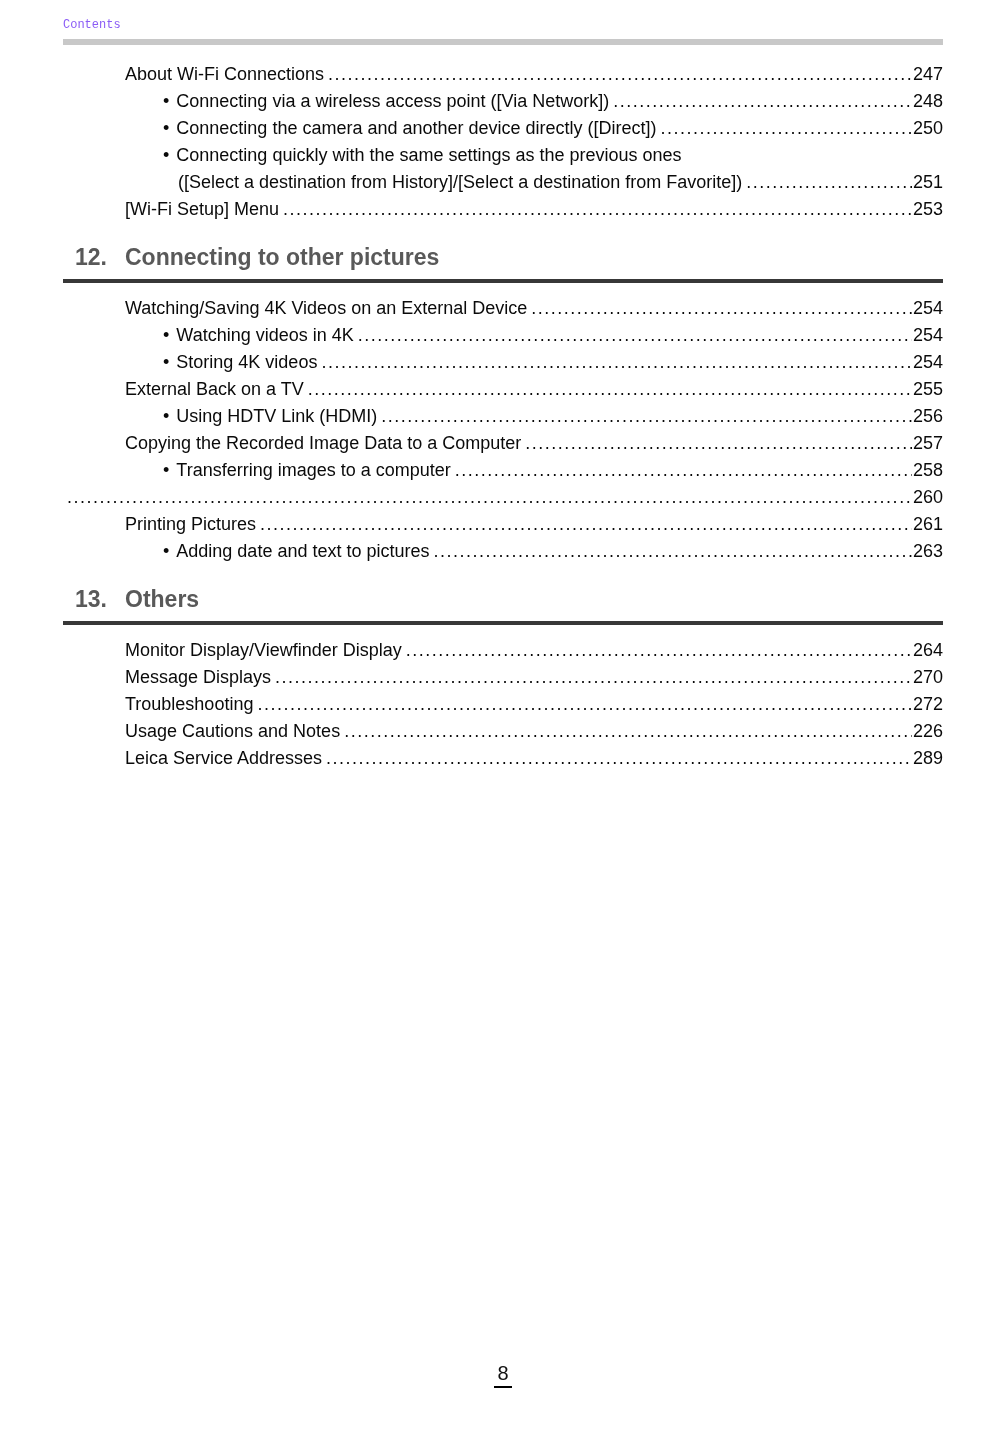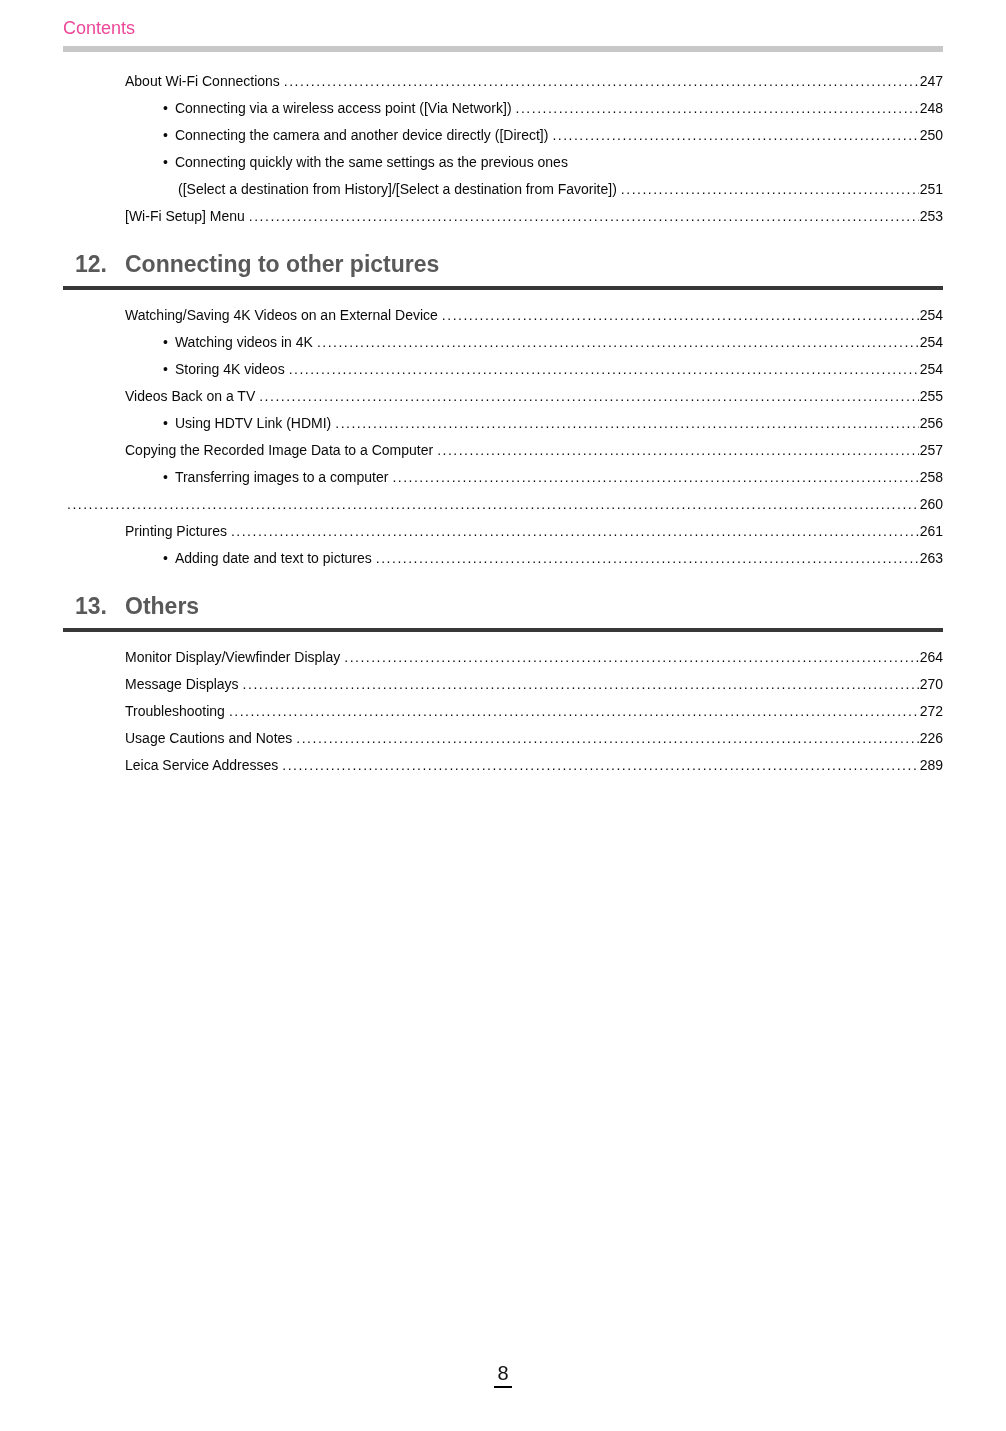--- a/index.html
+++ b/index.html
@@ -10,35 +10,36 @@
     background: #ffffff;
     font-family: "Liberation Sans", "DejaVu Sans", sans-serif;
     color: #0a0a0a;
     position: relative;
     overflow: hidden;
   }
   .page { padding: 18px 63px 0 63px; }
 
   .header-label {
     display: block;
-    font-size: 18px;
-    color: #ec4899;
+    font-size: 12px;
+    color: #8b5cf6;
     margin-bottom: 7px;
+    font-family: Liberation Mono, monospace;
   }
   .header-rule {
     height: 6px;
     background: var(--header-rule, #c8c8c8);
   }
 
   .toc { margin-top: 16px; }
 
   .toc-row {
     display: flex;
     align-items: baseline;
-    font-size: 14px;
+    font-size: 18px;
     line-height: 27px;
   }
   .toc-row .entry-text { white-space: nowrap; }
   .toc-row.lvl0 .entry-text { padding-left: 62px; }
   .toc-row.lvl1 .entry-text { padding-left: 100px; }
   .toc-row.cont .entry-text { padding-left: 115px; }
   .bullet { padding-right: 7px; }
 
   .dots {
     flex: 1 1 auto;
@@ -141,21 +142,21 @@
           <span class="entry-text"><span class="bullet">•</span>Watching videos in 4K</span>
           <span class="dots"></span>
           <span class="page-num">254</span>
         </div>
         <div class="toc-row lvl1">
           <span class="entry-text"><span class="bullet">•</span>Storing 4K videos</span>
           <span class="dots"></span>
           <span class="page-num">254</span>
         </div>
         <div class="toc-row lvl0">
-          <span class="entry-text">Videos Back on a TV</span>
+          <span class="entry-text">External Back on a TV</span>
           <span class="dots"></span>
           <span class="page-num">255</span>
         </div>
         <div class="toc-row lvl1">
           <span class="entry-text"><span class="bullet">•</span>Using HDTV Link (HDMI)</span>
           <span class="dots"></span>
           <span class="page-num">256</span>
         </div>
         <div class="toc-row lvl0">
           <span class="entry-text">Copying the Recorded Image Data to a Computer</span>

